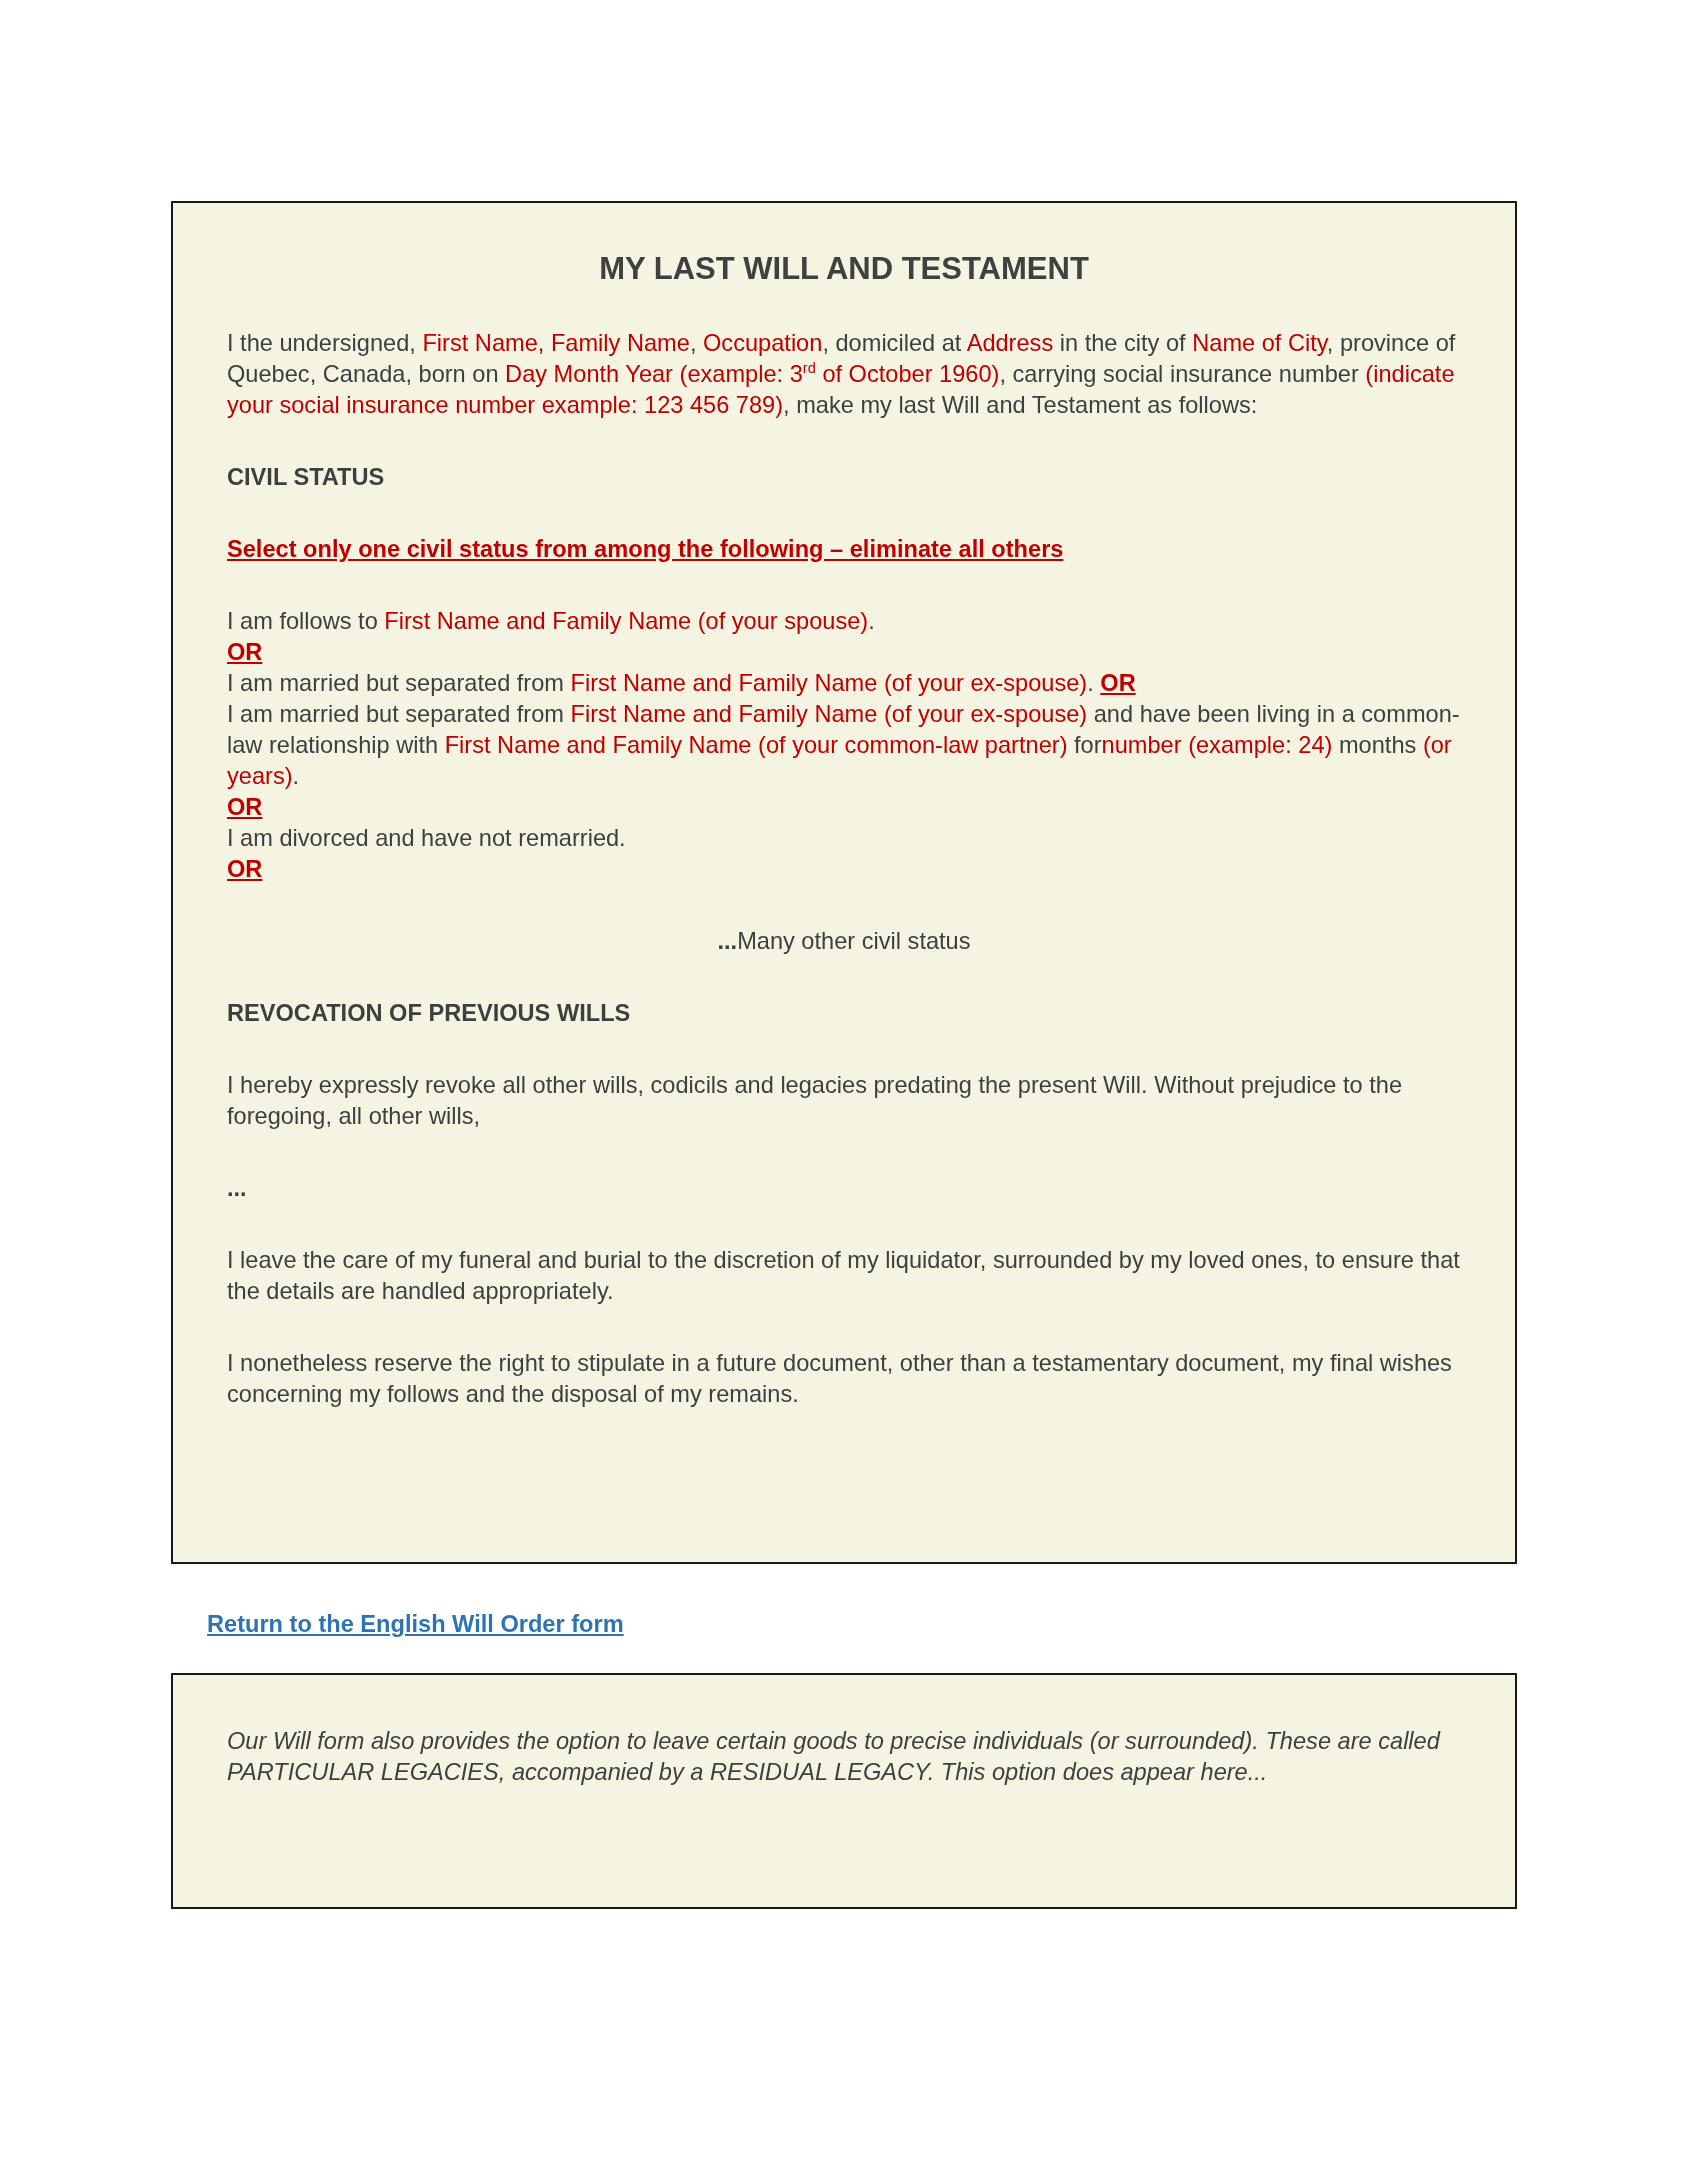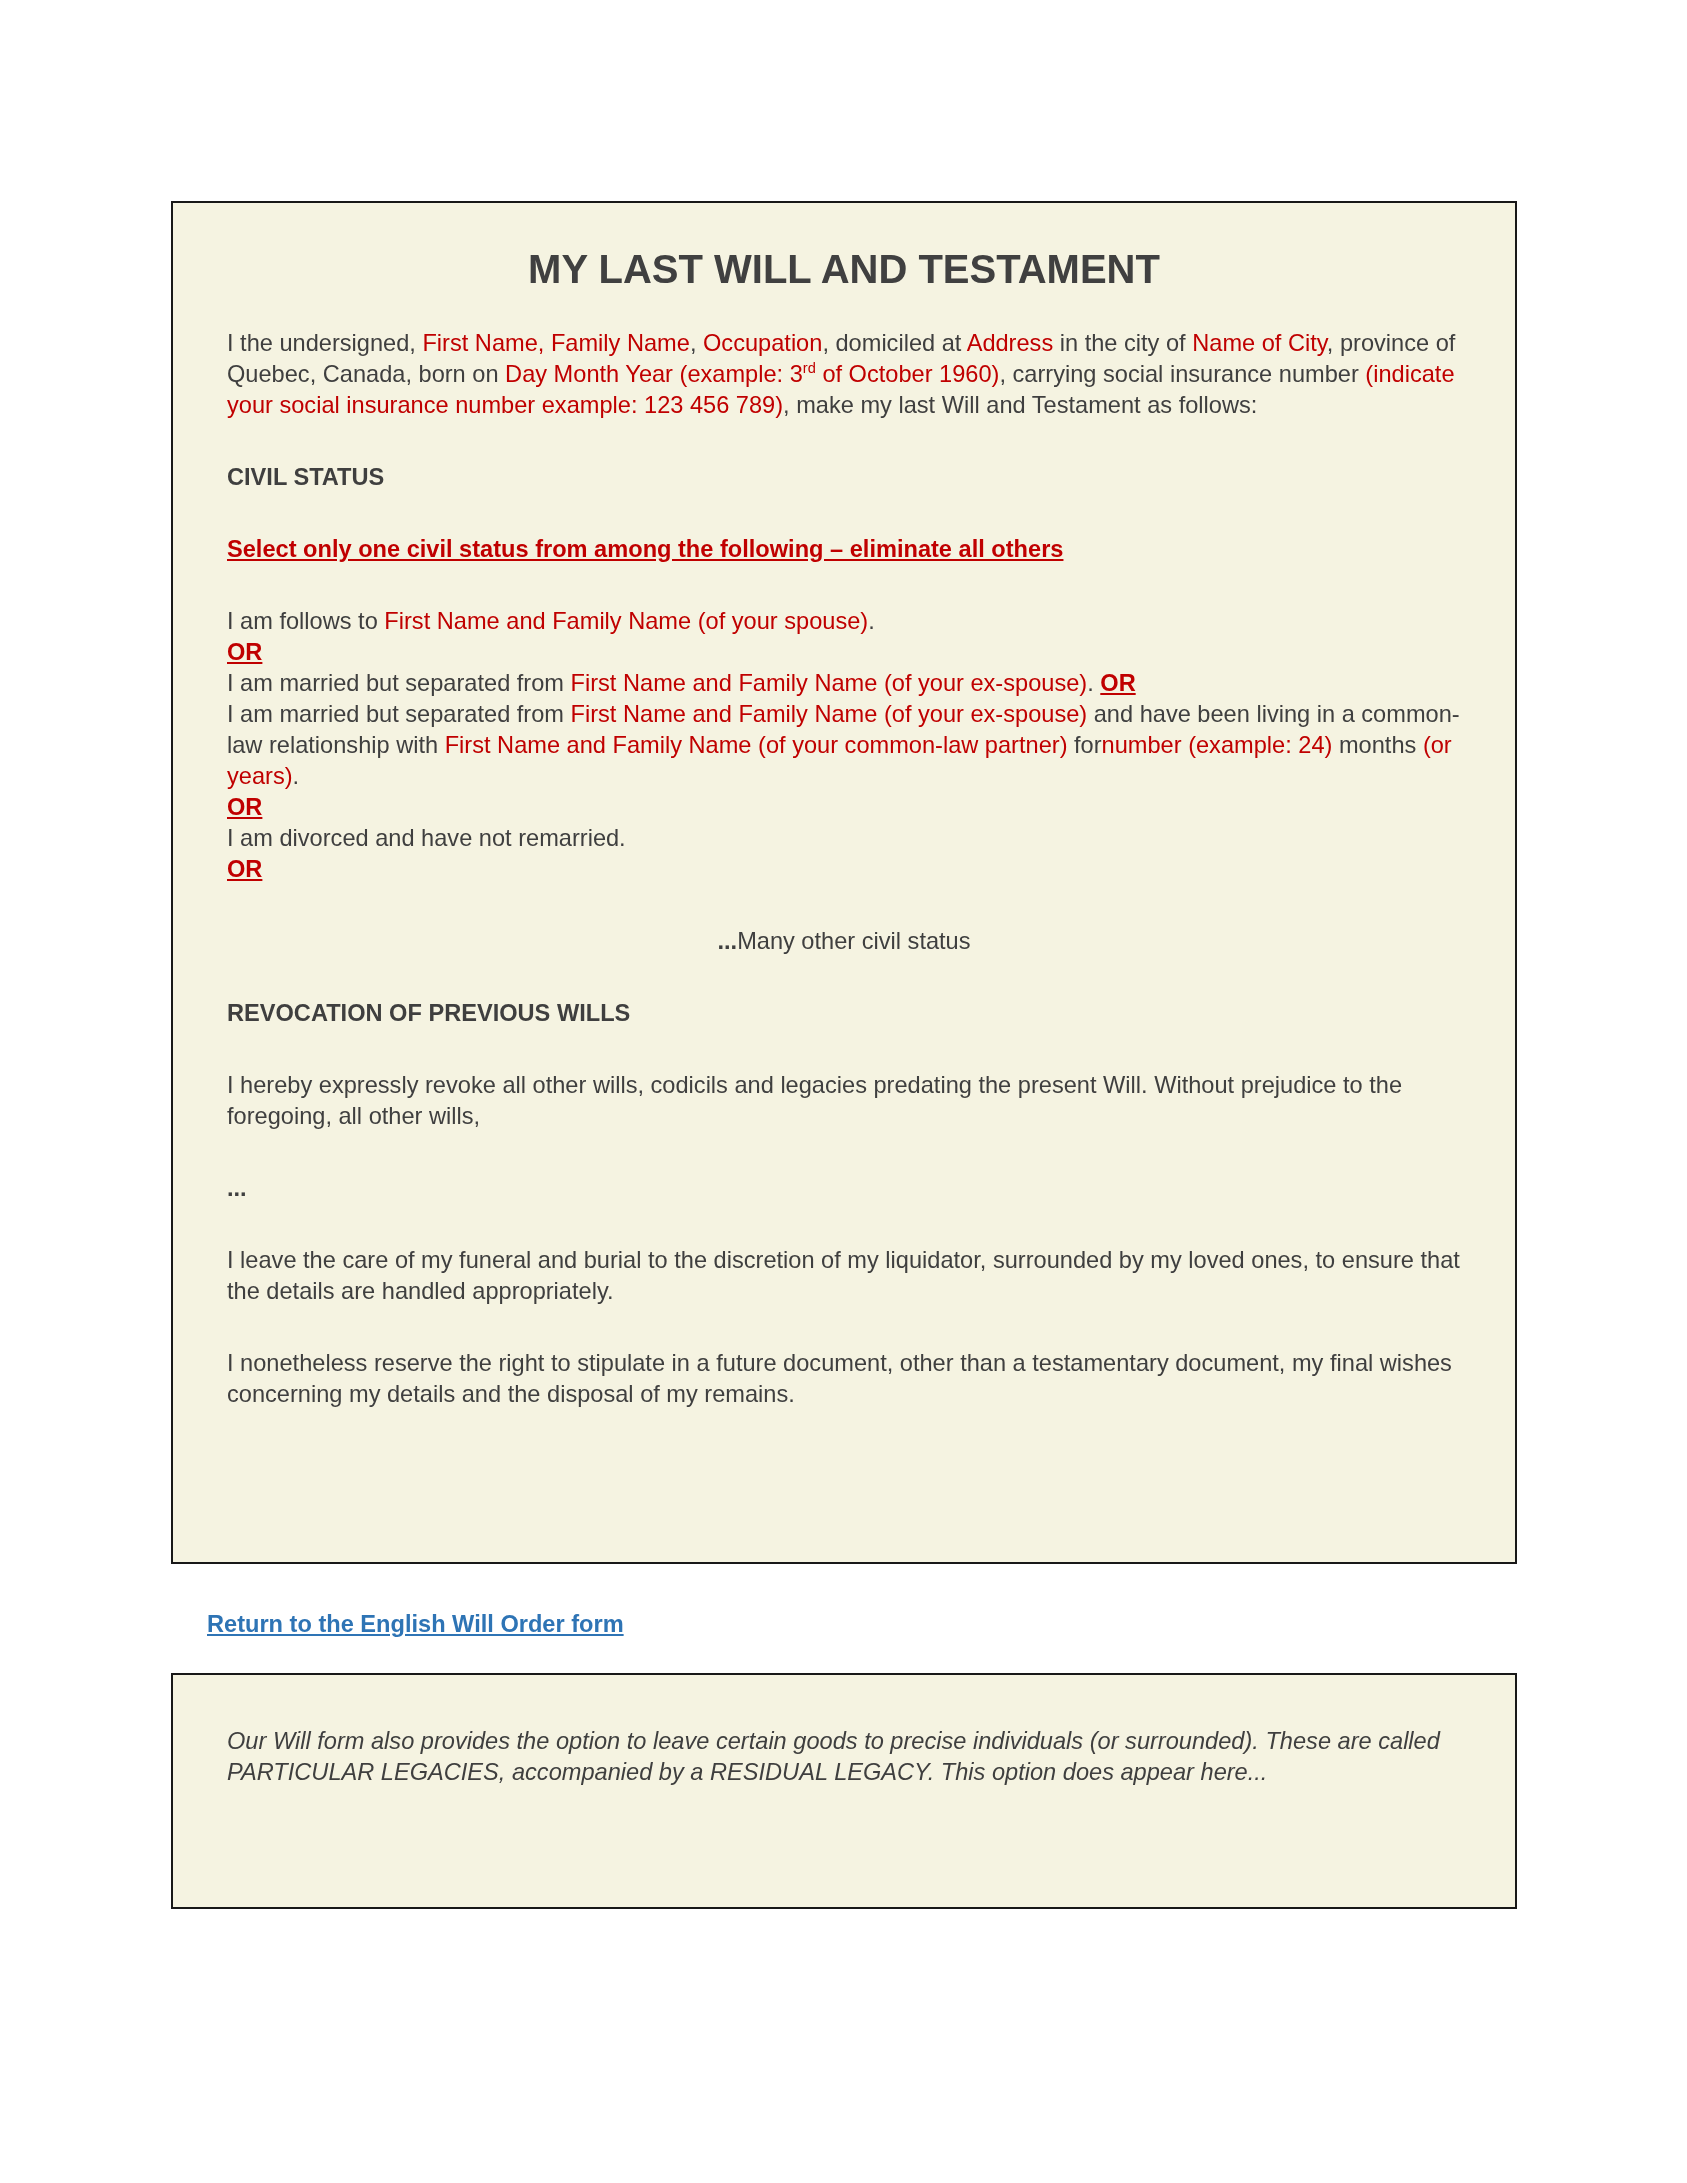--- a/index.html
+++ b/index.html
@@ -21,21 +21,21 @@
     width: 1346px;
     height: 1363px;
     box-sizing: border-box;
     background: #f5f3e1;
     border: 2.6px solid #181818;
     padding: 47px 54px 35px 54px;
     overflow: hidden;
   }
   .title {
     text-align: center;
-    font-size: 40px;
+    font-size: 31px;
     line-height: 38px;
     font-weight: bold;
     color: #404040;
     margin: 0 0 40px 0;
   }
   .para {
     font-size: 23.6px;
     line-height: 31px;
     margin: 0 0 41px 0;
   }
@@ -105,21 +105,21 @@
 
   <p class="para heading">REVOCATION OF PREVIOUS WILLS</p>
 
   <p class="para"><span>I hereby expressly revoke all other wills, codicils and legacies predating the present Will. Without prejudice to the foregoing, all other wills,</span></p>
 
   <p class="para"><span class="b">...</span></p>
 
 
   <p class="para"><span>I leave the care of my funeral and burial to the discretion of my liquidator, surrounded by my loved ones, to ensure that the details are handled appropriately.</span></p>
 
-  <p class="para"><span>I nonetheless reserve the right to stipulate in a future document, other than a testamentary document, my final wishes concerning my details and the disposal of my remains.</span></p>
+  <p class="para"><span>I nonetheless reserve the right to stipulate in a future document, other than a testamentary document, my final wishes concerning my follows and the disposal of my remains.</span></p>
 </div>
 
 <a class="return-link" href="#">Return to the English Will Order form</a>
 
 <div class="note-box">
   <p class="note-text">Our Will form also provides the option to leave certain goods to precise individuals (or surrounded). These are called PARTICULAR LEGACIES, accompanied by a RESIDUAL LEGACY. This option does appear here...</p>
 </div>
 
 
 </body></html>

